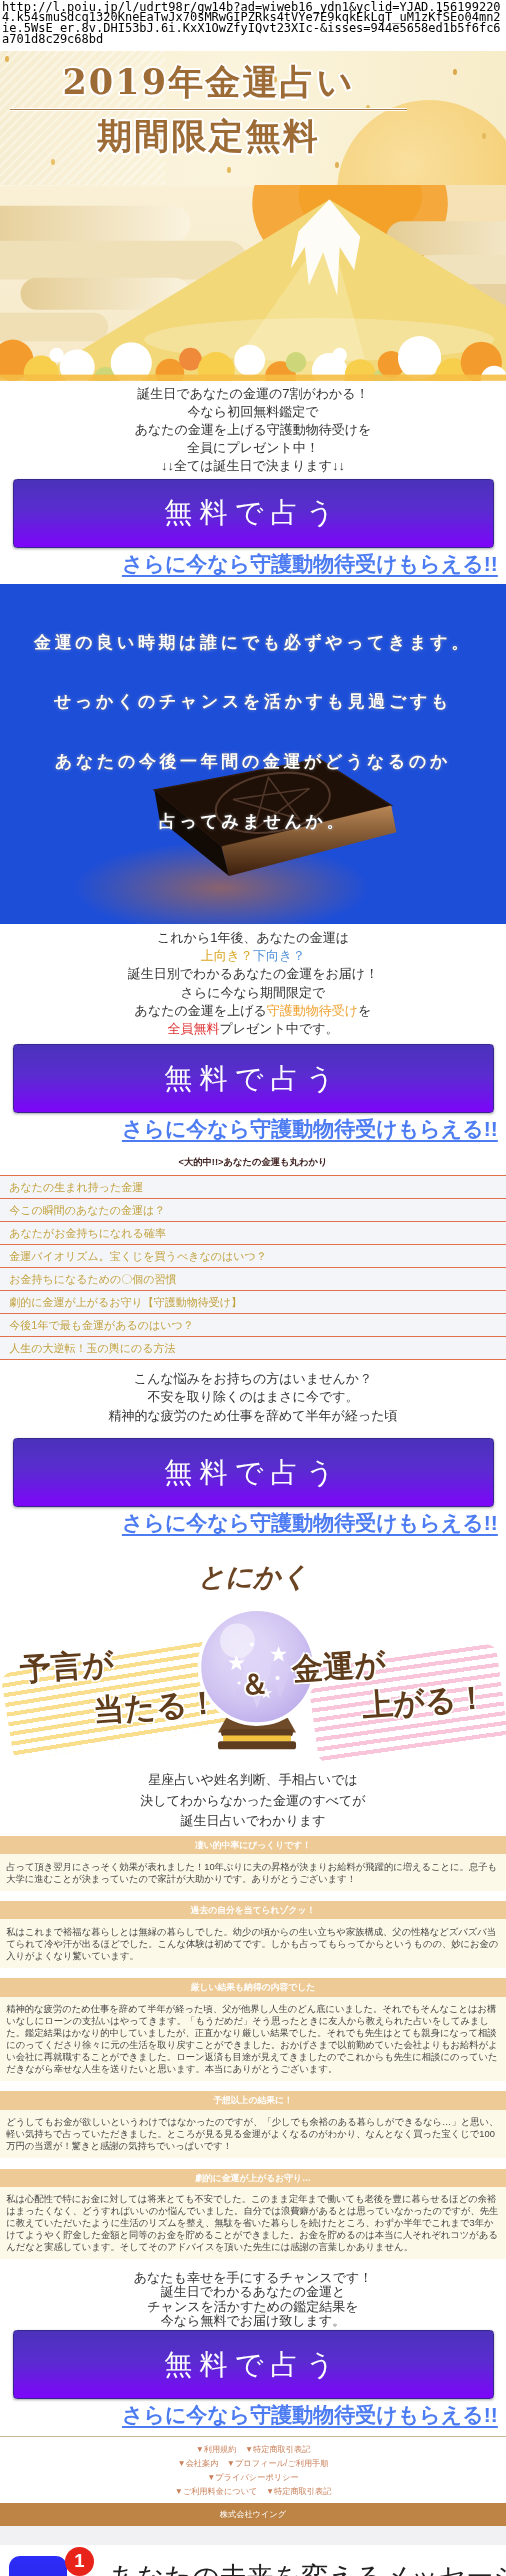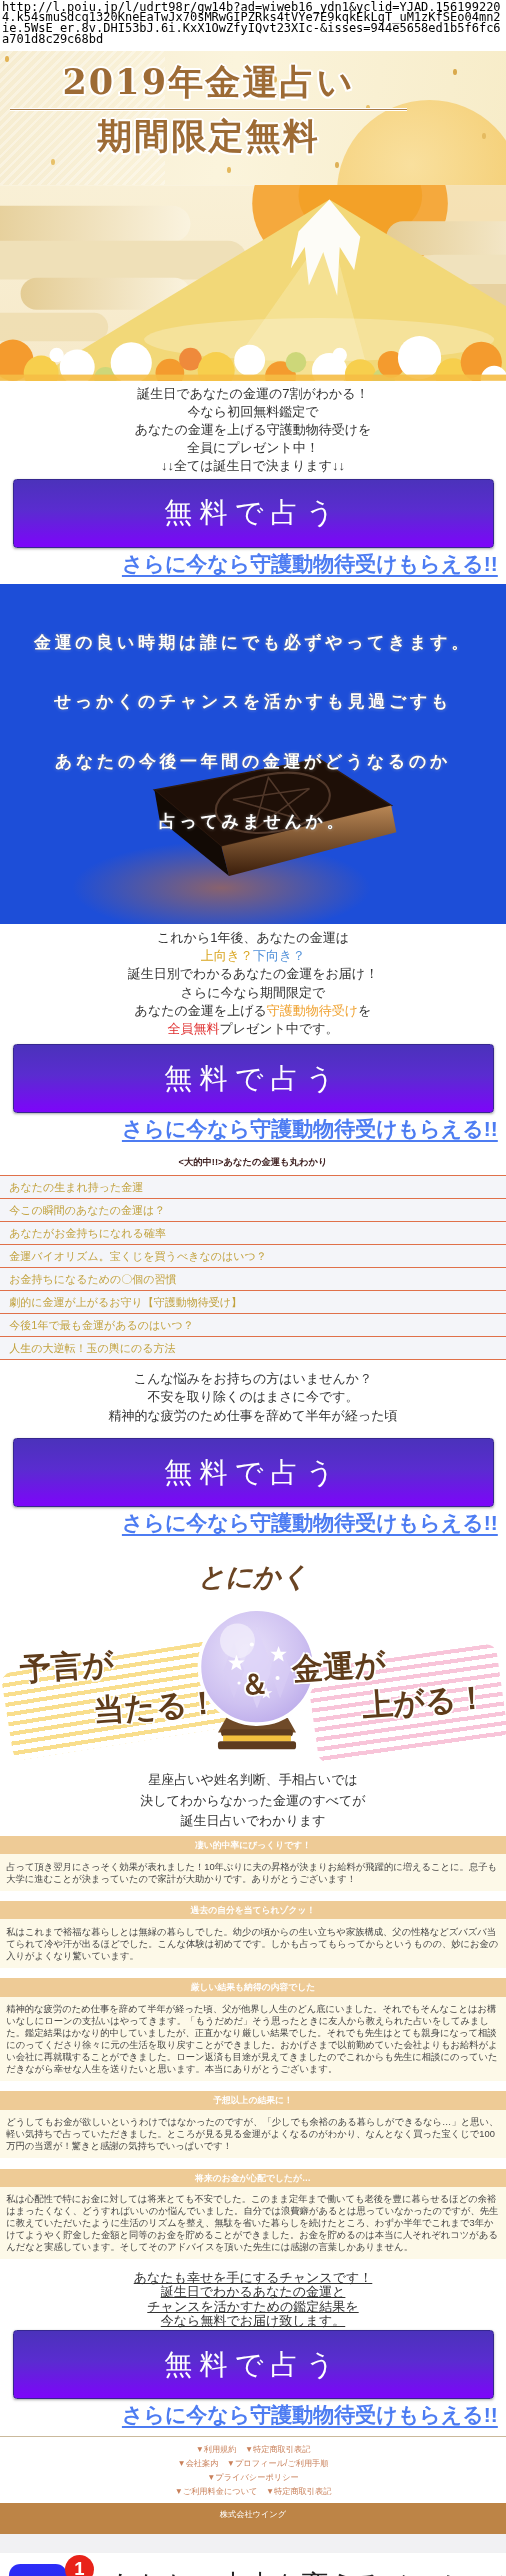--- a/index.html
+++ b/index.html
@@ -83,29 +83,29 @@
 
   .explain{padding-top:15.5px;}
   .explain p{margin-bottom:8.2px;line-height:12.4px;}
 
   
   .t-sec{margin:0 0 10.3px 0;}
   .t-bar{height:18.5px;line-height:18.5px;background:#eecb96;text-align:center;color:#fff;
        font-size:8.8px;font-weight:bold;}
   .t-body{background:#fdf9e8;padding:6.2px;font-size:9.3px;line-height:12px;color:#444;}
 
-  .closing{padding-top:3.1px;text-decoration:underline;}
+  .closing{padding-top:3.1px;}
   .closing p{margin:0 0 3.6px 0;line-height:10.8px;}
 
   
   .footer{position:absolute;left:0;bottom:0;width:506px;height:141px;border-top:0.5px solid #cbb99b;background:#fff;}
   .f-links{padding-top:6.2px;text-align:center;}
   .f-row{line-height:14px;font-size:8.2px;}
   .f-link{color:#c9805a;margin:0 3.1px;cursor:pointer;}
-  .f-company{margin-top:4.1px;height:31px;line-height:23px;background:#bd8446;color:#fff;text-align:center;font-size:8.2px;}
+  .f-company{margin-top:4.1px;height:23px;line-height:23px;background:#bd8446;color:#fff;text-align:center;font-size:8.2px;}
   .f-gray{height:18.5px;background:#f1f1f3;}
   .f-bottom{position:relative;height:33px;background:#fff;}
   .env-icon{position:absolute;left:9.3px;top:11.3px;width:58px;height:58px;border-radius:11.3px;
        background:linear-gradient(180deg,#2d2df8,#2222e0);cursor:pointer;}
   .badge{position:absolute;left:65px;top:2.1px;width:29px;height:29px;border-radius:50%;background:#e8231a;
        color:#fff;font-size:18.5px;font-weight:bold;display:flex;align-items:center;justify-content:center;}
   .notif-msg{position:absolute;left:109px;top:14.4px;font-size:27px;color:#222;font-family:"DejaVu Serif",serif;white-space:nowrap;}
 </style>
 </head>
 <body>
@@ -302,21 +302,21 @@
   </div>
   <div class="t-sec">
     <div class="t-bar">厳しい結果も納得の内容でした</div>
     <div class="t-body">精神的な疲労のため仕事を辞めて半年が経った頃、父が他界し人生のどん底にいました。それでもそんなことはお構いなしにローンの支払いはやってきます。「もうだめだ」そう思ったときに友人から教えられた占いをしてみました。鑑定結果はかなり的中していましたが、正直かなり厳しい結果でした。それでも先生はとても親身になって相談にのってくださり徐々に元の生活を取り戻すことができました。おかげさまで以前勤めていた会社よりもお給料がよい会社に再就職することができました。ローン返済も目途が見えてきましたのでこれからも先生に相談にのっていただきながら幸せな人生を送りたいと思います。本当にありがとうございます。</div>
   </div>
   <div class="t-sec">
     <div class="t-bar">予想以上の結果に！</div>
     <div class="t-body">どうしてもお金が欲しいというわけではなかったのですが、「少しでも余裕のある暮らしができるなら…」と思い、軽い気持ちで占っていただきました。ところが見る見る金運がよくなるのがわかり、なんとなく買った宝くじで100万円の当選が！驚きと感謝の気持ちでいっぱいです！</div>
   </div>
   <div class="t-sec">
-    <div class="t-bar">将来のお金が心配でしたが…</div>
+    <div class="t-bar">劇的に金運が上がるお守り…</div>
     <div class="t-body">私は心配性で特にお金に対しては将来とても不安でした。このまま定年まで働いても老後を豊に暮らせるほどの余裕はまったくなく、どうすればいいのか悩んでいました。自分では浪費癖があるとは思っていなかったのですが、先生に教えていただいたように生活のリズムを整え、無駄を省いた暮らしを続けたところ、わずか半年でこれまで3年かけてようやく貯金した金額と同等のお金を貯めることができました。お金を貯めるのは本当に人それぞれコツがあるんだなと実感しています。そしてそのアドバイスを頂いた先生には感謝の言葉しかありません。</div>
   </div>
 
   <div class="tc closing">
     <p>あなたも幸せを手にするチャンスです！</p>
     <p>誕生日でわかるあなたの金運と</p>
     <p>チャンスを活かすための鑑定結果を</p>
     <p>今なら無料でお届け致します。</p>
   </div>
 

